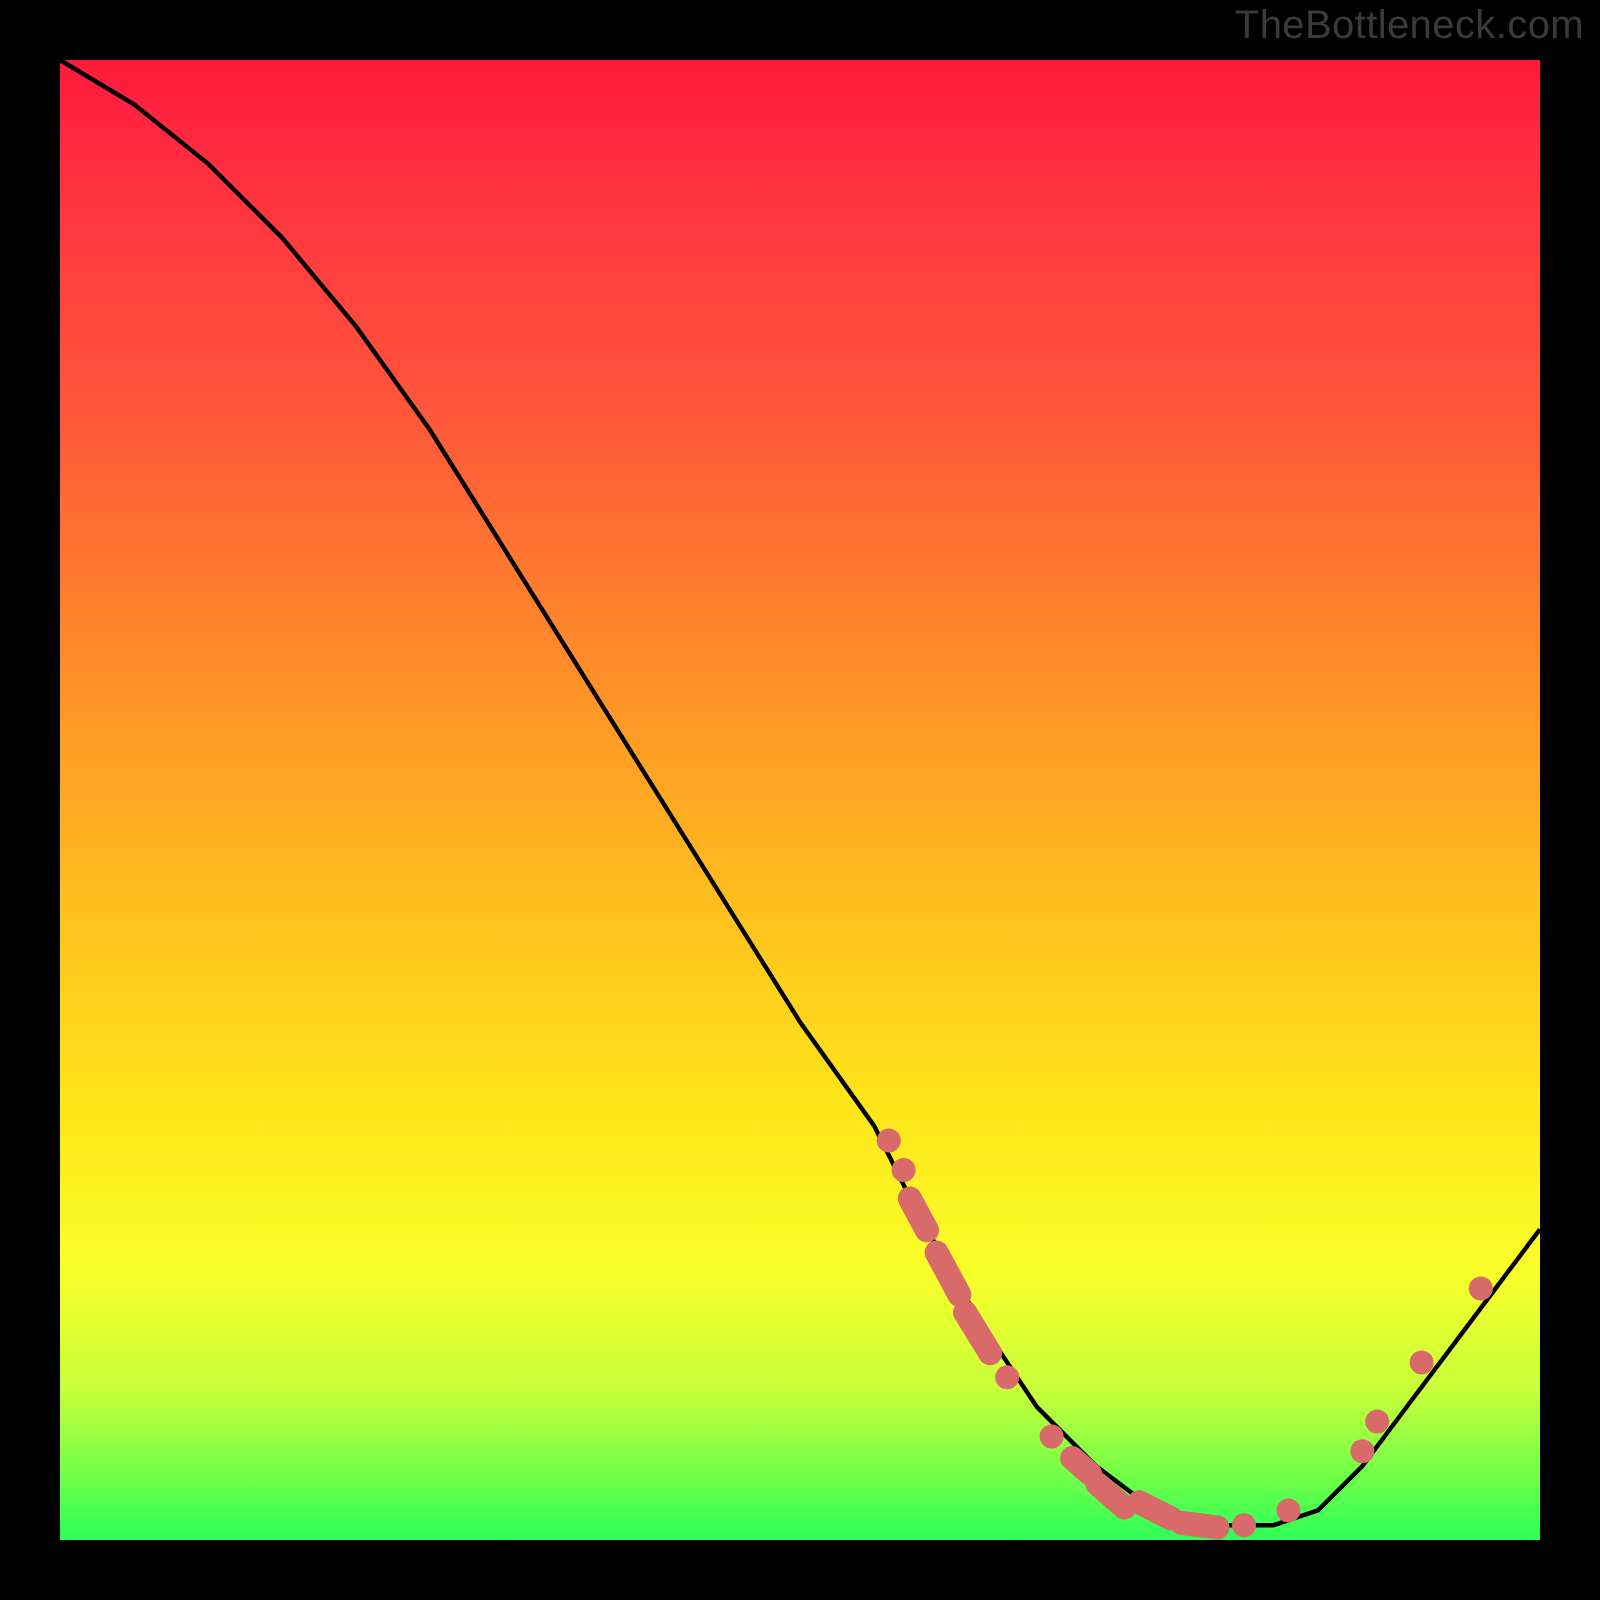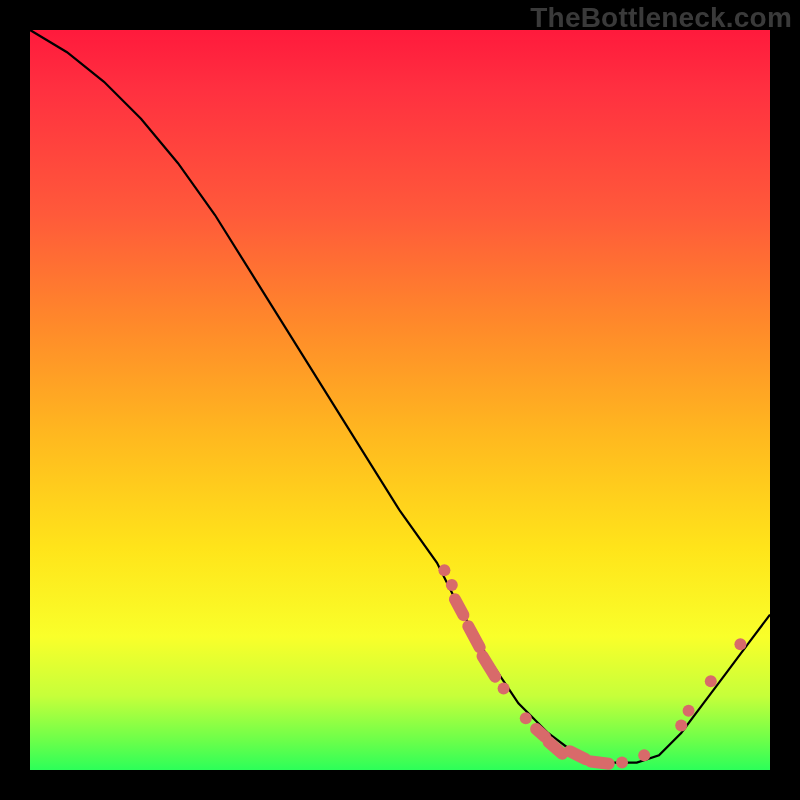--- a/index.html
+++ b/index.html
@@ -15,22 +15,22 @@
     position: relative;
     width: 800px;
     height: 800px;
     background: #000;
   }
   .watermark {
     position: absolute;
     top: 2px;
     right: 8px;
     color: #3a3a3a;
-    font-size: 28px;
-    font-weight: bold;
+    font-size: 20px;
+    font-weight: normal;
     letter-spacing: 0.2px;
     z-index: 5;
   }
   .plot-area {
     position: absolute;
     left: 30px;
     top: 30px;
     width: 740px;
     height: 740px;
     

